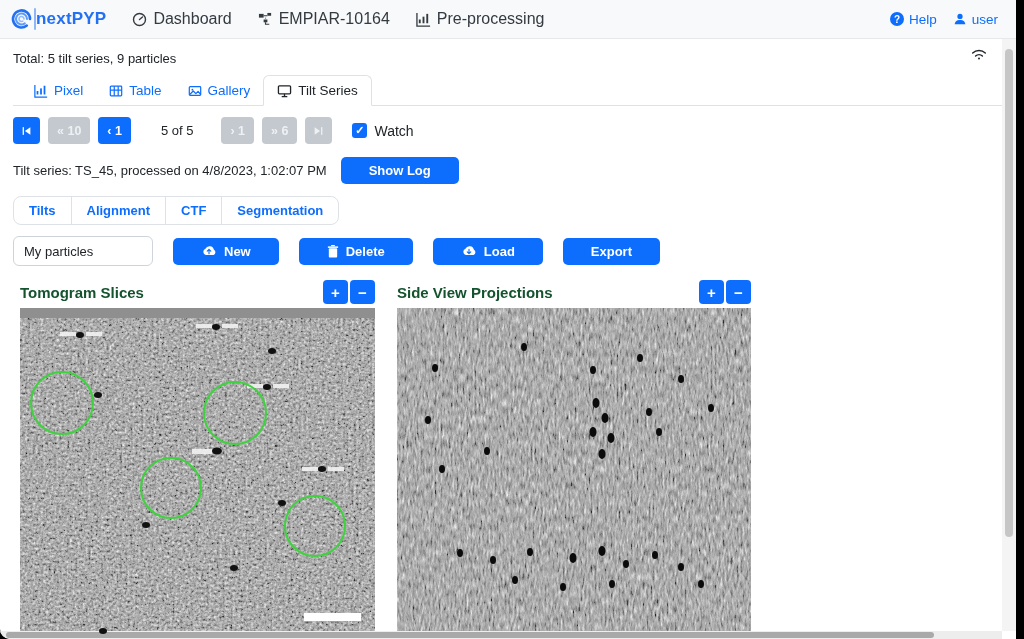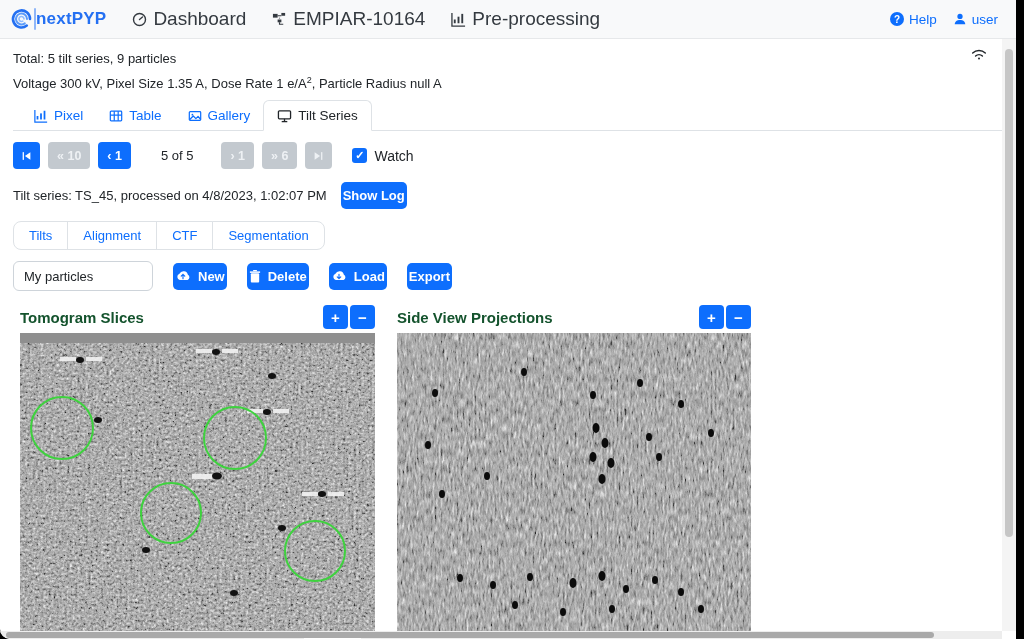--- a/index.html
+++ b/index.html
@@ -14,21 +14,21 @@
   }
   
   .topbar{
     height:38px;background:#f8f9fa;border-bottom:1px solid #e6e8ea;
     display:flex;align-items:center;padding:0 18px 0 10px;
   }
   .brand{display:flex;align-items:center;gap:0;}
   .brand-name{font-size:17px;font-weight:bold;color:#2470f2;letter-spacing:.2px;}
   .brand-divider{width:2px;height:22px;background:#8fb6f8;border-radius:1px;}
   .topnav{display:flex;align-items:center;margin-left:26px;gap:26px;}
-  .topnav-item{display:flex;align-items:center;gap:6px;font-size:19px;color:#343a40;cursor:pointer;}
+  .topnav-item{display:flex;align-items:center;gap:6px;font-size:16px;color:#343a40;cursor:pointer;}
   .topnav-item .ico{color:#343a40;display:flex;}
   .topbar-right{margin-left:auto;display:flex;align-items:center;gap:16px;}
   .topbar-link{display:flex;align-items:center;gap:5px;font-size:13.5px;color:#0d6efd;cursor:pointer;}
   .help-badge{width:14px;height:14px;border-radius:50%;background:#0d6efd;color:#fff;font-size:10px;
     font-weight:bold;display:flex;align-items:center;justify-content:center;}
   
   .content{position:relative;padding:12px 0 0 13px;}
   .summary-line{font-size:13px;color:#212529;margin:0 4px 9px 0;}
   .summary-line sup{font-size:9px;}
   .wifi{position:absolute;top:8px;right:28px;color:#212529;}
@@ -48,26 +48,26 @@
   .pbtn svg{display:block;}
   .pag-status{font-size:13px;color:#212529;margin:0 28px 0 22px;}
   .watch{display:flex;align-items:center;gap:7px;margin-left:12px;cursor:pointer;}
   .checkbox{width:15px;height:15px;background:#0d6efd;border-radius:3px;color:#fff;font-size:11px;
     display:flex;align-items:center;justify-content:center;font-weight:bold;}
   .watch-label{font-size:14px;color:#212529;}
   
   .tilt-row{display:flex;align-items:center;margin-top:13px;}
   .tilt-info{font-size:13px;color:#212529;}
   .btn{background:#0d6efd;color:#fff;border:none;border-radius:5px;font-weight:bold;
-    font-size:13px;padding:6px 2px;cursor:pointer;display:inline-flex;align-items:center;gap:7px;
+    font-size:13px;padding:6px 28px;cursor:pointer;display:inline-flex;align-items:center;gap:7px;
     font-family:"Liberation Sans",sans-serif;}
   .showlog{margin-left:14px;}
   
   .pill-tabs{display:inline-flex;margin-top:12px;}
-  .ptab{border:1px solid #dee2e6;background:#fff;color:#0d6efd;font-size:13px;font-weight:normal;
+  .ptab{border:1px solid #dee2e6;background:#fff;color:#0d6efd;font-size:13px;font-weight:bold;
     padding:6px 15px;margin-left:-1px;cursor:pointer;font-family:"Liberation Sans",sans-serif;}
   .ptab:first-child{border-radius:8px 0 0 8px;margin-left:0;}
   .ptab:last-child{border-radius:0 8px 8px 0;}
   .ptab.active{background:#0d6efd;color:#fff;border-color:#0d6efd;}
   
   .actions-row{display:flex;align-items:center;margin-top:11px;gap:20px;}
   .list-input{width:118px;height:28px;border:1px solid #ced4da;border-radius:6px;padding:0 10px;
     font-size:13px;color:#212529;font-family:"Liberation Sans",sans-serif;background:#fff;}
   .actions-row .btn .ico{display:flex;}
   
@@ -185,21 +185,20 @@
 
     <span class="wifi">
       <svg width="18" height="14" viewBox="0 0 20 15" fill="none" stroke="#212529" stroke-width="1.6" stroke-linecap="round">
         <path d="M3 6.5a10 10 0 0 1 14 0"></path>
           <path d="M6.2 9.7a5.6 5.6 0 0 1 7.6 0"></path>
           <circle cx="10" cy="12.6" r="1.1" fill="#212529" stroke="none"></circle>
       </svg>
     </span>
 
     <p class="summary-line">Total: 5 tilt series, 9 particles</p>
-    <p class="summary-line"><span>Voltage 300 kV, Pixel Size 1.35 A, Dose Rate 1 e/A</span><sup>2</sup><span>, Particle Radius null A</span></p>
 
     
     <div class="view-tabs">
       <span class="vtab">
         <span class="ico">
           <svg width="14" height="14" viewBox="0 0 16 16" fill="#0d6efd">
             <rect x="3" y="8" width="2" height="4"></rect>
               <rect x="7" y="5" width="2" height="7"></rect>
             <rect x="11" y="2" width="2" height="10"></rect>
               <path d="M1 1v14h14" stroke="#0d6efd" stroke-width="1.4" fill="none"></path>

